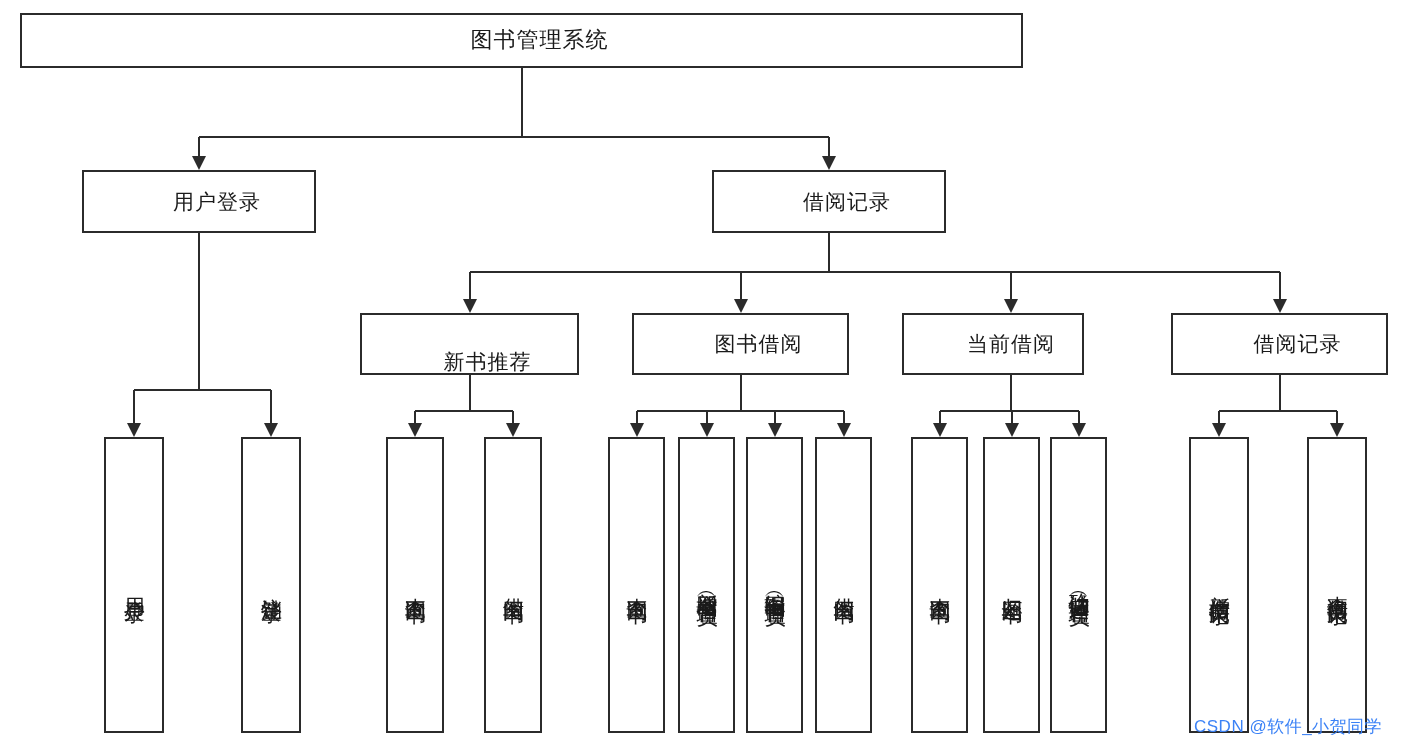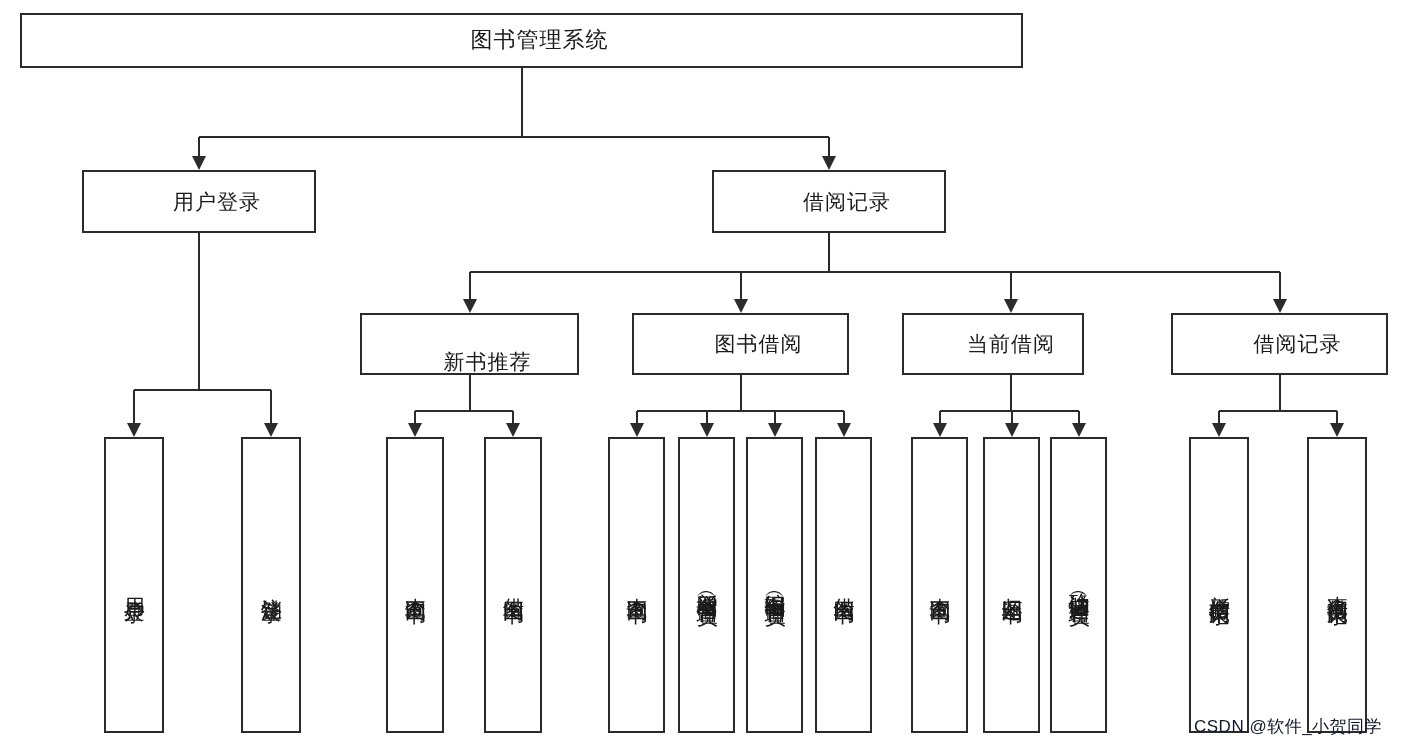--- a/index.html
+++ b/index.html
@@ -65,21 +65,21 @@
     width: 0;
     height: 0;
     border-left: 7px solid transparent;
     border-right: 7px solid transparent;
     border-top: 14px solid #2b2b2b;
   }
   
   #watermark {
     position: absolute;
     font-size: 17px;
-    color: #0f172a;
+    color: #3b82f6;
     white-space: nowrap;
     letter-spacing: 0.5px;
   }
 </style>
 </head>
 <body>
 
 <div id="canvas">
 
   <div id="edges-layer">

